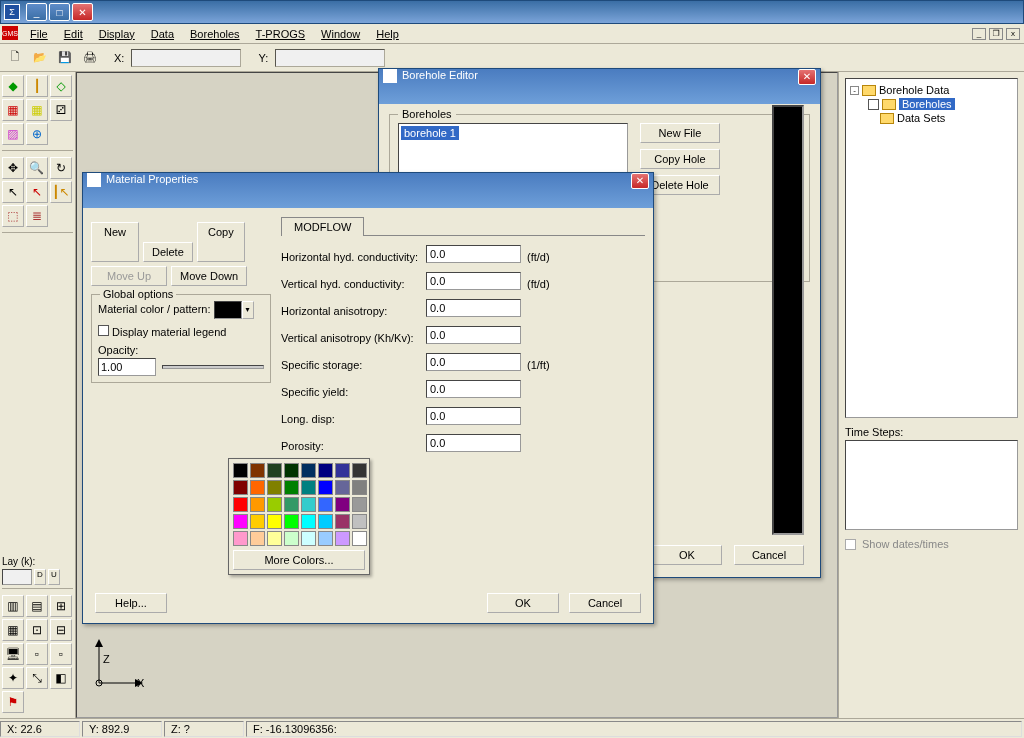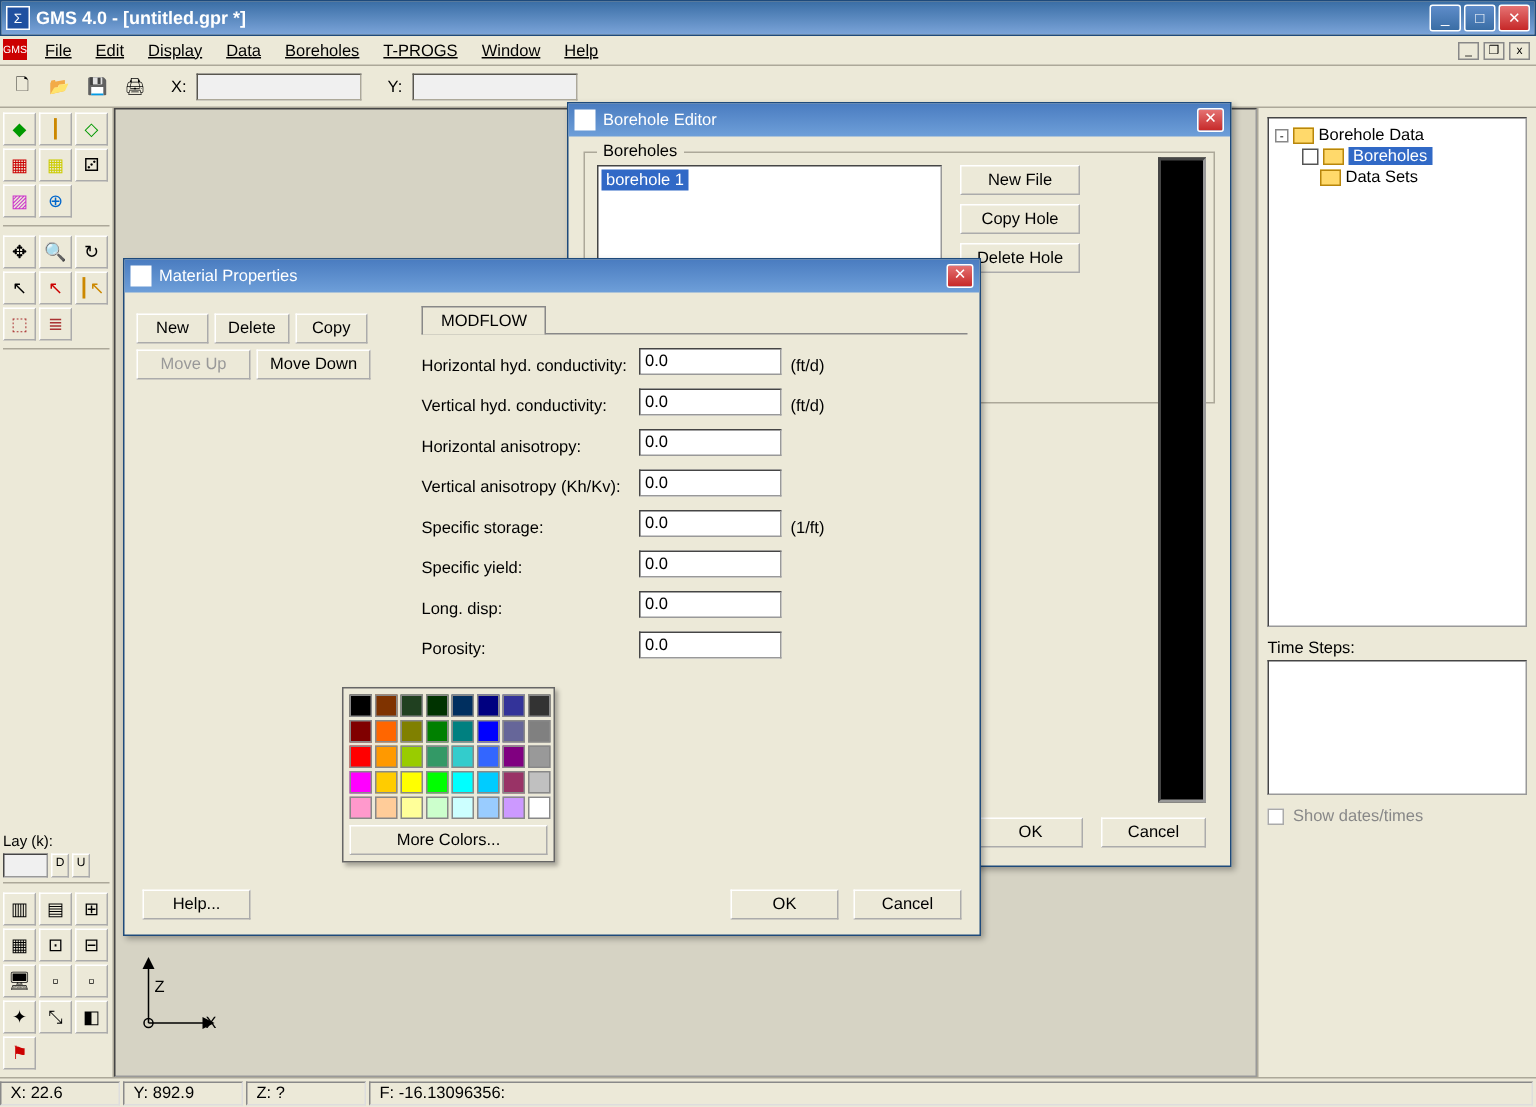--- a/index.html
+++ b/index.html
@@ -52,21 +52,21 @@
 .tslabel{margin-top:8px;}
 .tsbox{height:90px;border:1px inset #999;background:white;margin-top:2px;}
 .datetoggle{margin-top:8px;color:#888;display:flex;align-items:center;gap:6px;}
 
 
 .statusbar{ height:20px; background:#ece9d8; border-top:1px solid #aca899; display:flex; align-items:center;}
 .statcell{border:1px inset #ddd; height:16px; padding:0 6px; margin-right:2px; display:flex;align-items:center; min-width:80px;}
 
 
 .dialog{ position:absolute; background:#ece9d8; border:1px solid #1e4a7b; box-shadow:2px 2px 4px rgba(0,0,0,0.3);}
-.dlgtitle{ height:22px; background:linear-gradient(to bottom,#4a7cc0,#6e9fd9); color:white; display:flex; align-items:center; padding:0 4px; font-size:12px;}
+.dlgtitle{ height:35px; background:linear-gradient(to bottom,#4a7cc0,#6e9fd9); color:white; display:flex; align-items:flex-start; padding:0 4px; font-size:12px;}
 .dlgtitle .dicon{width:14px;height:14px;background:white;margin-right:5px;}
 .dlgtitle .x{ margin-left:auto;width:18px;height:16px;background:linear-gradient(#e57373,#c62828);border:1px solid white;color:white;text-align:center;font-size:10px;line-height:14px;border-radius:2px;cursor:pointer;}
 
 
 #dlgBorehole{ left:378px; top:68px; width:443px; height:510px;}
 .bhbody{padding:10px;}
 .fieldset{border:1px solid #aca899;padding:8px;margin-bottom:8px;position:relative;}
 .fieldset .legend{position:absolute;top:-7px;left:8px;background:#ece9d8;padding:0 4px;font-size:11px;}
 .bhlist{width:230px;height:150px;border:1px inset #999;background:white;padding:2px;}
 .bhlist .itm{background:#3169c6;color:white;padding:1px 3px;display:inline-block;}
@@ -110,21 +110,20 @@
 .colorpop{position:absolute;left:228px;top:458px;width:142px;background:#ece9d8;border:1px solid #666;padding:4px;box-shadow:2px 2px 3px rgba(0,0,0,0.3);z-index:100;}
 .cpgrid{display:grid;grid-template-columns:repeat(8,15px);gap:2px;}
 .cpcell{width:15px;height:15px;border:1px solid #888;}
 .morec{margin-top:4px;padding:3px;border:1px outset #fff;text-align:center;cursor:pointer;}
 </style>
 </head>
 <body>
 
 <div class="titlebar">
   <div class="app-icon">Σ</div>
-  <div class="title">GMS 4.0 - [untitled.gpr *]</div>
   <div class="winbtn">_</div>
   <div class="winbtn">□</div>
   <div class="winbtn close">✕</div>
 </div>
 
 <div class="menubar">
   <div class="gms-badge">GMS</div>
   <span>File</span>
   <span>Edit</span>
   <span>Display</span>
@@ -296,26 +295,36 @@
 <div class="dialog" id="dlgMaterial">
   <div class="dlgtitle">
       <div class="dicon"></div>
       <span>Material Properties</span>
       <div class="x">✕</div>
     </div>
   <div class="matbody">
     <div class="matleft">
       <div class="matbtns">
         <div class="btn" style="min-width:48px;">New</div>
-        <div class="btn" style="min-width:48px;">Delete</div>
+        <div class="btn" style="min-width:48px;margin-top:20px;">Delete</div>
         <div class="btn" style="min-width:48px;">Copy</div>
       </div>
       <div class="matbtns2">
         <div class="btn disabled" style="min-width:76px;">Move Up</div>
         <div class="btn" style="min-width:76px;">Move Down</div>
+      </div>
+      <div class="globopt">
+        <div class="legend">Global options</div>
+        <div style="margin-bottom:6px;"><span>Material color / pattern:</span> <span class="colorswatch"></span><span class="dropbtn">▾</span></div>
+        <div style="margin-bottom:6px;"><span class="chk" style="display:inline-block;"></span> <span>Display material legend</span></div>
+        <div><span>Opacity:</span></div>
+        <div style="margin-top:2px;display:flex;align-items:center;gap:6px;">
+            <input class="opinput" value="1.00" style="">
+            <div style="flex:1;height:4px;background:#ccc;border:1px inset #999;"></div>
+          </div>
       </div>
     </div>
     <div class="matright">
       <div class="tabrow">
           <div class="tab">MODFLOW</div>
         </div>
       <div id="propsContainer">
           <div class="proprow">
             <div class="plbl">Horizontal hyd. conductivity:</div>
             <input value="0.0" style="">

